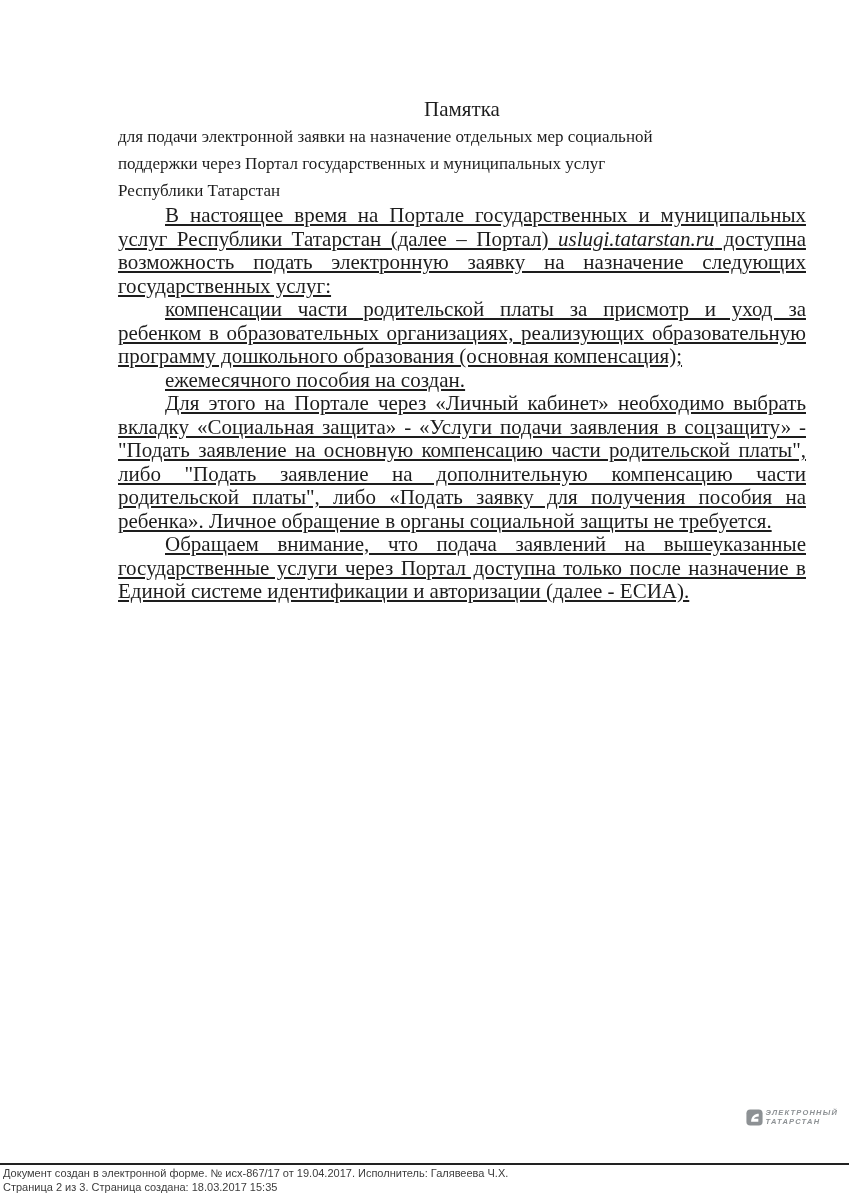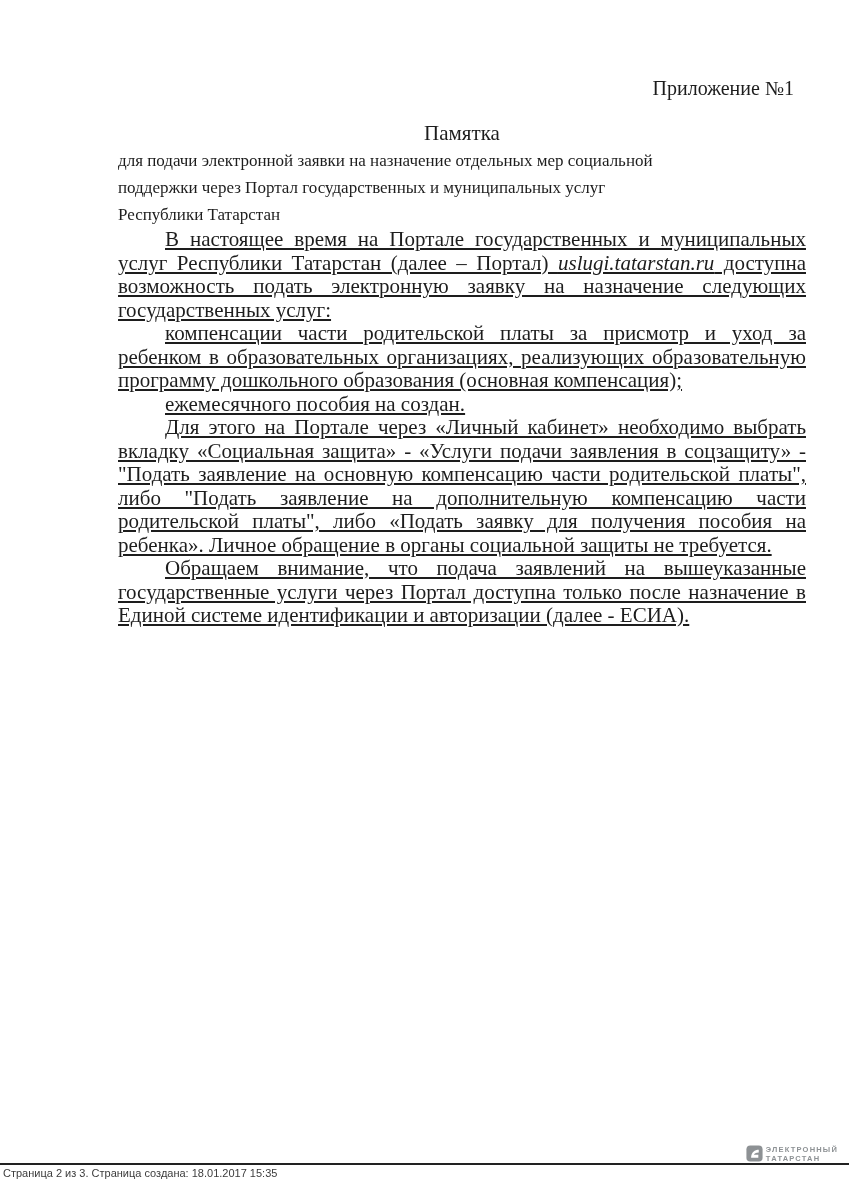--- a/index.html
+++ b/index.html
@@ -59,46 +59,46 @@
     position: absolute;
     top: 1167px;
     left: 3px;
     font-family: "Liberation Sans", sans-serif;
     font-size: 11px;
     line-height: 13.5px;
     color: #3c3c3c;
   }
   .footer-logo {
     position: absolute;
-    top: 1145px;
+    top: 1108px;
     right: 11px;
     display: flex;
-    align-items: flex-start;
+    align-items: center;
     gap: 3px;
+    font-style: italic;
   }
   .logo-icon svg { width: 17px; height: 17px; display: block; }
   .logo-text {
     display: flex;
     flex-direction: column;
     font-family: "Liberation Sans", sans-serif;
     font-size: 7.5px;
     font-weight: bold;
     letter-spacing: 1.2px;
     line-height: 9px;
     color: #8d9194;
     white-space: nowrap;
   }
 </style>
 </head>
 <body>
 
 <div class="page">
 
   <div class="doc">
-    <div class="annex">Приложение №1</div>
 
     <div class="title">Памятка</div>
 
     <div class="subtitle">
       <div>для подачи электронной заявки на назначение отдельных мер социальной</div>
       <div>поддержки через Портал государственных и муниципальных услуг</div>
       <div>Республики Татарстан</div>
     </div>
 
     <div class="body-text">
@@ -106,21 +106,22 @@
       <p>компенсации части родительской платы за присмотр и уход за ребенком в образовательных организациях, реализующих образовательную программу дошкольного образования (основная компенсация);</p>
       <p>ежемесячного пособия на создан.</p>
       <p>Для этого на Портале через «Личный кабинет» необходимо выбрать вкладку «Социальная защита» - «Услуги подачи заявления в соцзащиту» - "Подать заявление на основную компенсацию части родительской платы", либо "Подать заявление на дополнительную компенсацию части родительской платы", либо «Подать заявку для получения пособия на ребенка». Личное обращение в органы социальной защиты не требуется.</p>
       <p>Обращаем внимание, что подача заявлений на вышеуказанные государственные услуги через Портал доступна только после назначение в Единой системе идентификации и авторизации (далее - ЕСИА).</p>
     </div>
   </div>
 
   <div class="footer-rule"></div>
 
   <div class="footer-meta">
-    <div>Страница 2 из 3. Страница создана: 18.01.2017 15:35</div>
+    <div>Документ создан в электронной форме. № исх-867/17 от 19.04.2017. Исполнитель: Галявеева Ч.Х.</div>
+    <div>Страница 2 из 3. Страница создана: 18.03.2017 15:35</div>
   </div>
 
   <div class="footer-logo">
     <span class="logo-icon">
       <svg viewBox="0 0 20 20" xmlns="http://www.w3.org/2000/svg">
         <rect x="0.5" y="0.5" width="19" height="19" rx="4.5" fill="#8d9194"></rect>
         <path d="M6 15 C6 8.5 10.5 5.5 15 5.5 L15 8.8 C11.5 8.9 9.6 10.2 9.4 11.6 L14.5 11.6 L14.5 15 Z" fill="#ffffff"></path>
       </svg>
     </span>
     <span class="logo-text">

